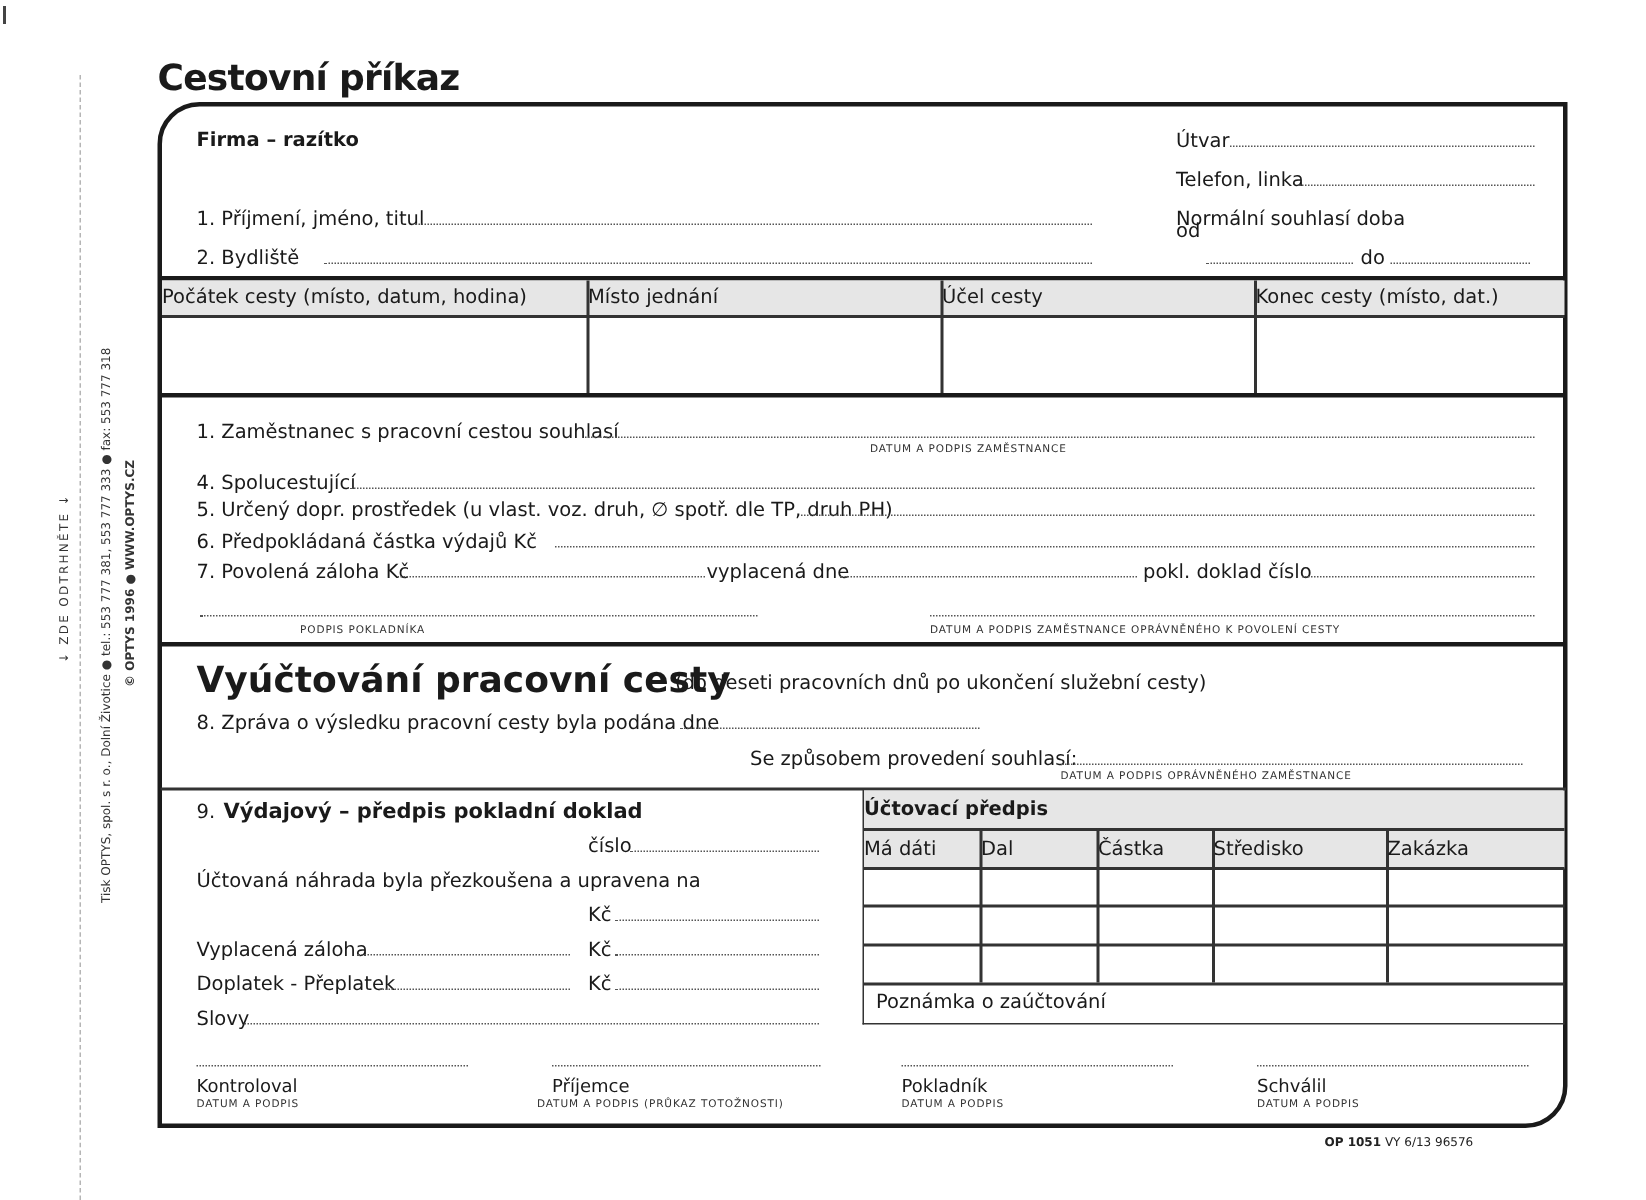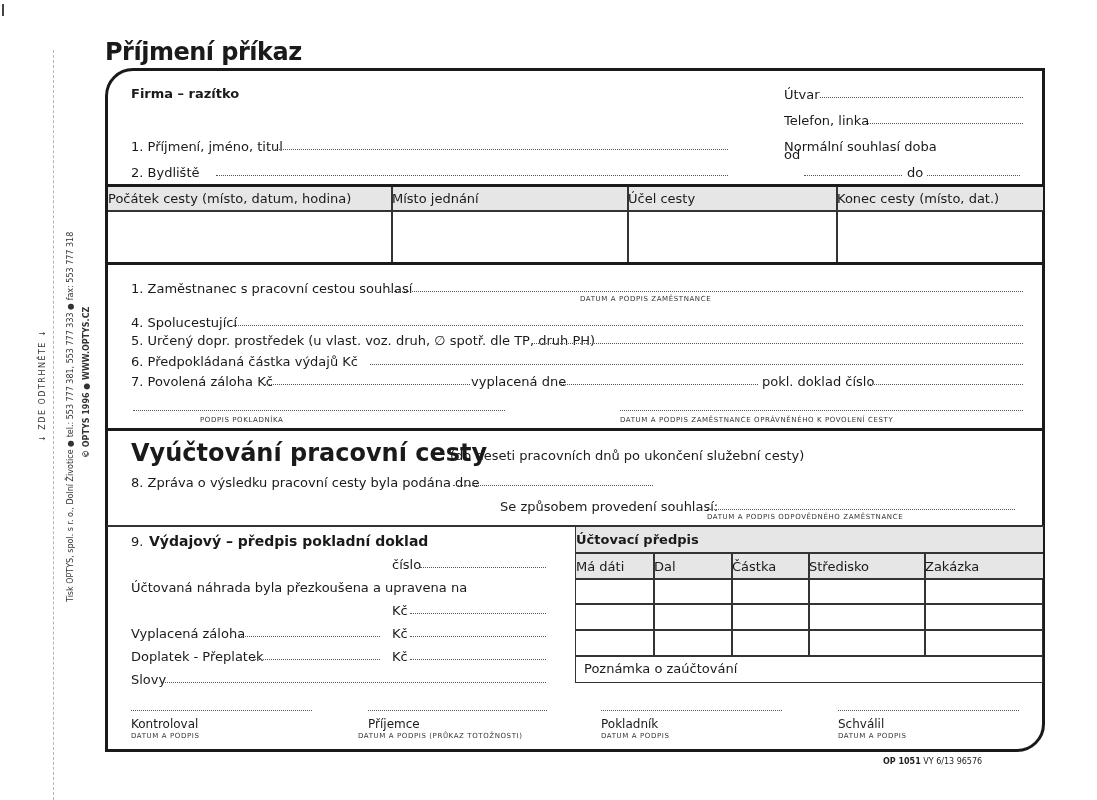--- a/index.html
+++ b/index.html
@@ -25,21 +25,21 @@
 </style>
 </head>
 <body>
 
 <div id="edge-mark"></div>
 <div id="cutline"></div>
 <div class="vtext" style="left:38px;top:442px;font-size:8px;letter-spacing:1.5px">↓  ZDE ODTRHNĚTE  ↓</div>
 <div class="vtext" style="left:66px;top:602px;font-size:8px">Tisk OPTYS, spol. s r. o., Dolní Životice ● tel.: 553 777 381, 553 777 333 ● fax: 553 777 318</div>
 <div class="vtext" style="left:82px;top:458px;font-size:8px;font-weight:bold">© OPTYS 1996 ● WWW.OPTYS.CZ</div>
 
-<div id="title">Příjmení příkaz</div>
+<div id="title">Cestovní příkaz</div>
 
 <div id="frame"></div>
 
 <div class="t bold" style="left:131px;top:87px;font-size:13px">Firma – razítko</div>
 
 <div class="t" style="left:784px;top:88px">Útvar</div>
 <div class="dots" style="left:820px;top:97px;width:203px"></div>
 <div class="t" style="left:784px;top:114px">Telefon, linka</div>
 <div class="dots" style="left:866px;top:123px;width:157px"></div>
 <div class="t" style="left:784px;top:140px">Normální souhlasí doba</div>
@@ -92,21 +92,21 @@
 <div class="small" style="left:620px;top:416px;width:403px">DATUM A PODPIS ZAMĚSTNANCE OPRÁVNĚNÉHO K POVOLENÍ CESTY</div>
 
 <div class="hline" style="left:106px;top:428px;width:938px"></div>
 
 <div id="sec2title">Vyúčtování pracovní cesty</div>
 <div id="sec2note">(do deseti pracovních dnů po ukončení služební cesty)</div>
 <div class="t" style="left:131px;top:476px">8.  Zpráva o výsledku pracovní cesty byla podána dne</div>
 <div class="dots" style="left:453px;top:485px;width:200px"></div>
 <div class="t" style="left:500px;top:500px">Se způsobem provedení souhlasí:</div>
 <div class="dots" style="left:707px;top:509px;width:308px"></div>
-<div class="small" style="left:707px;top:513px;width:308px">DATUM A PODPIS ODPOVĚDNÉHO ZAMĚSTNANCE</div>
+<div class="small" style="left:707px;top:513px;width:308px">DATUM A PODPIS OPRÁVNĚNÉHO ZAMĚSTNANCE</div>
 
 <div class="thin" style="left:107px;top:525px;width:937px"></div>
 
 <div class="t" style="left:131px;top:535px">9.</div>
 <div class="t bold" style="left:149px;top:534px;font-size:14px">Výdajový – předpis pokladní doklad</div>
 <div class="t" style="left:392px;top:558px">číslo</div>
 <div class="dots" style="left:420px;top:567px;width:126px"></div>
 <div class="t" style="left:131px;top:581px">Účtovaná náhrada byla přezkoušena a upravena na</div>
 <div class="t" style="left:392px;top:604px">Kč</div>
 <div class="dots" style="left:410px;top:613px;width:136px"></div>

